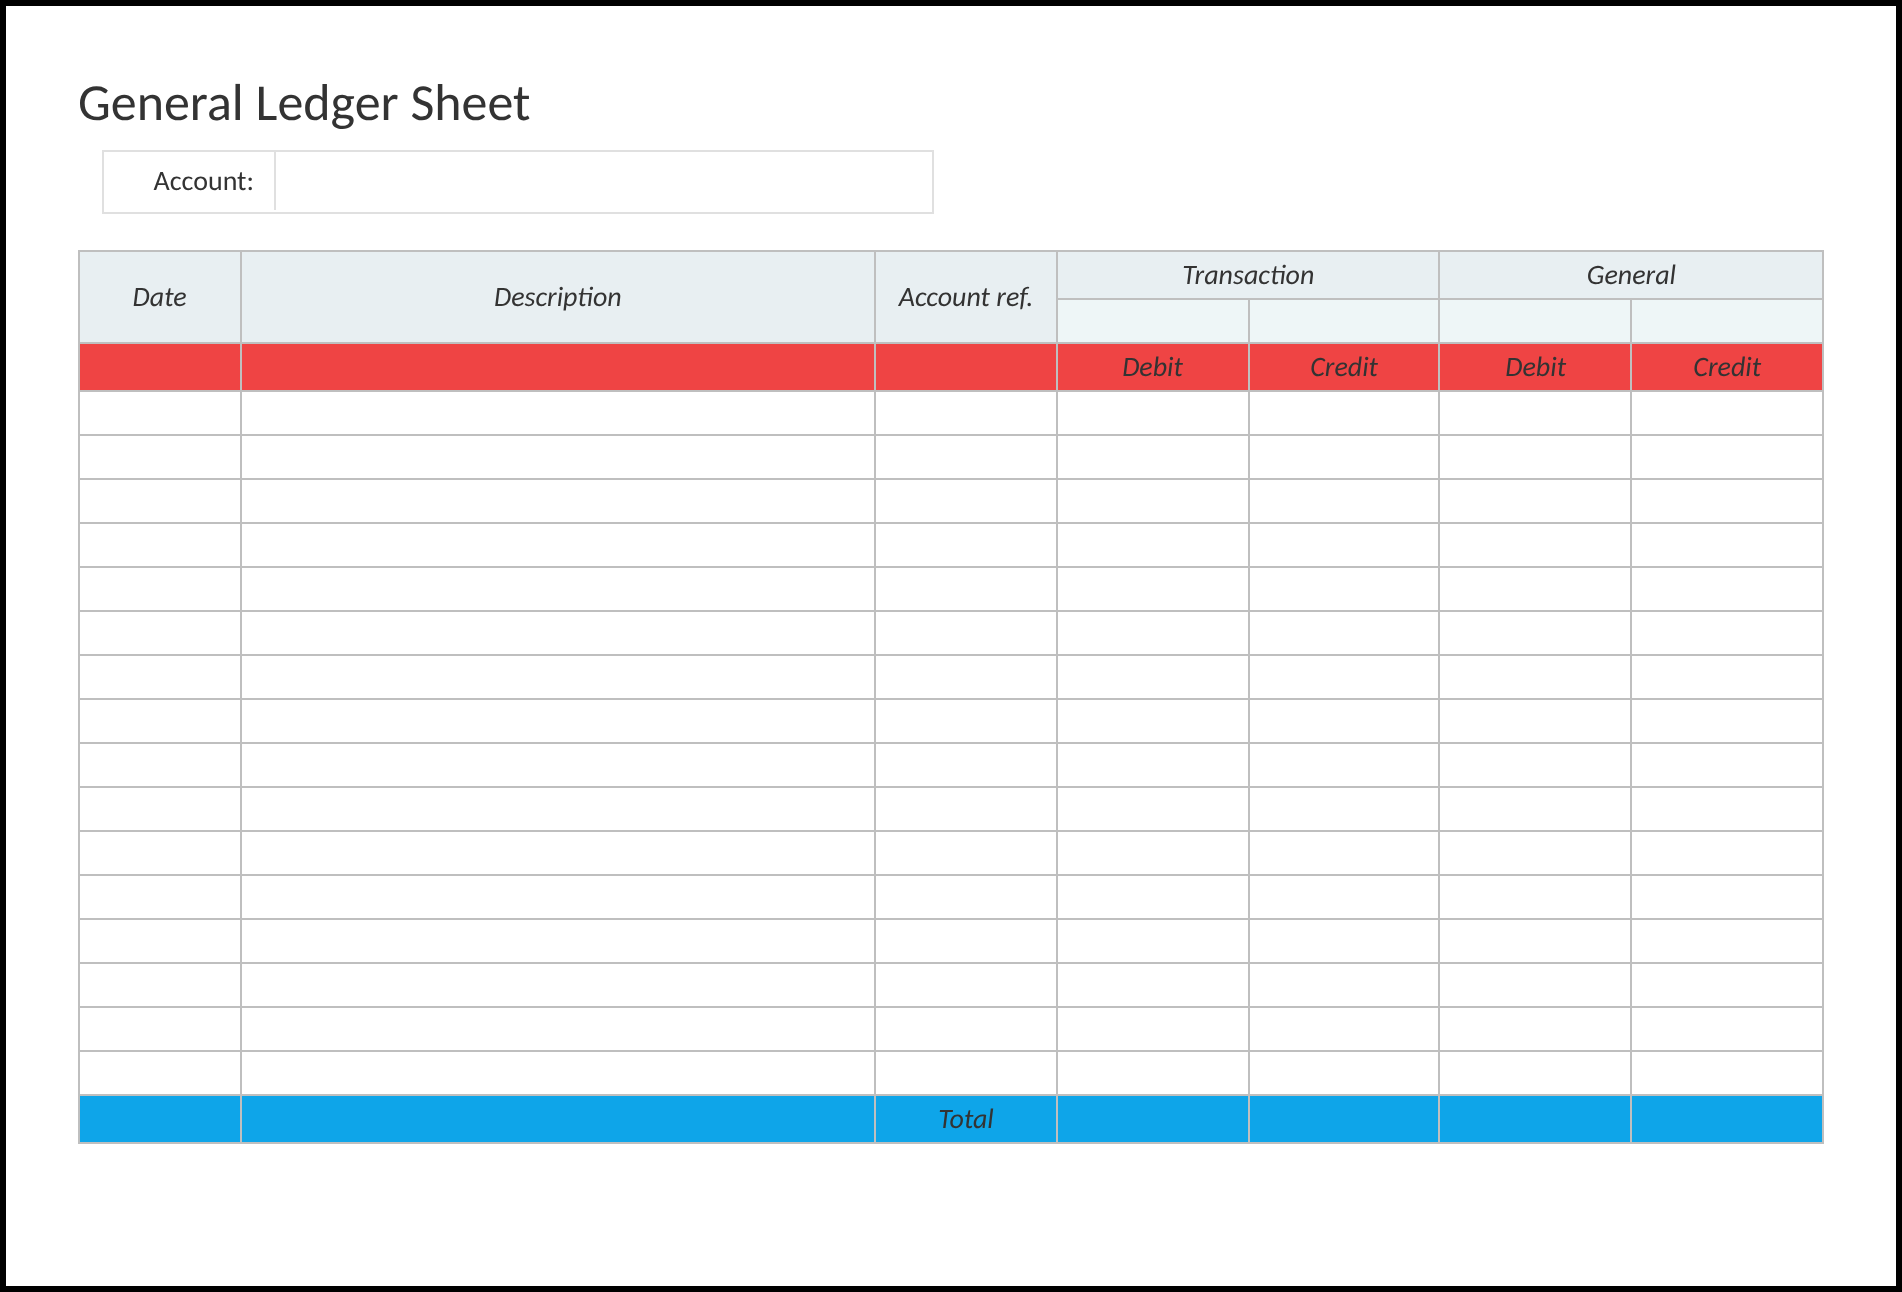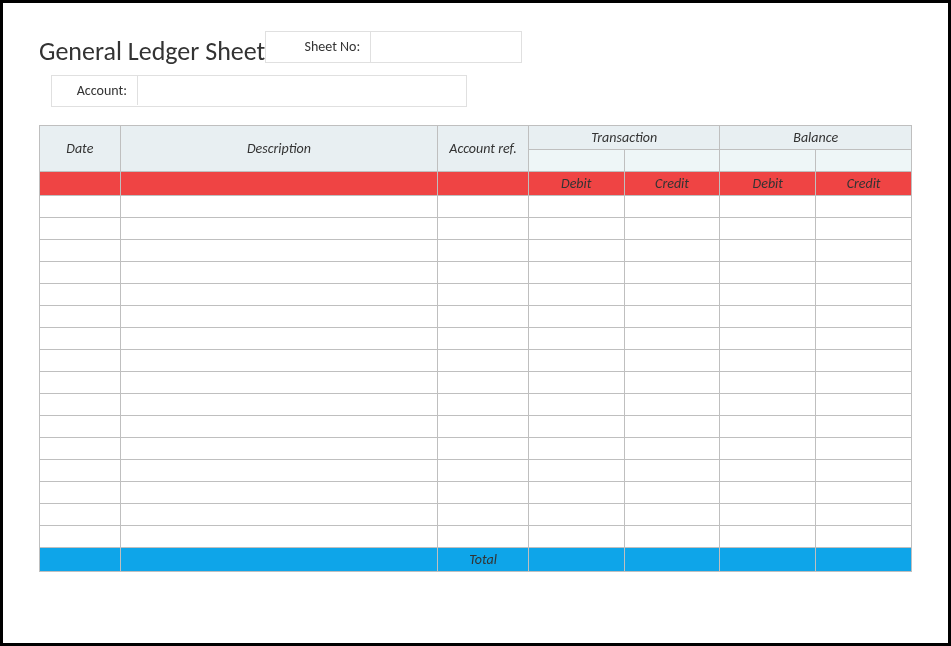--- a/index.html
+++ b/index.html
@@ -118,24 +118,20 @@
   </style>
 </head>
 <body>
 
 <div class="page">
   <div class="header">
     <div>
       <h1 class="title">General Ledger Sheet</h1>
     </div>
     <div class="header-right-group">
-      <div class="field-row">
-        <div class="field-label">Sheet No:</div>
-        <div class="field-value"></div>
-      </div>
     </div>
   </div>
 
   <div class="account-row">
     <div class="account-label">Account:</div>
     <div class="account-value"></div>
   </div>
 
   <table class="ledger">
     <colgroup>
@@ -146,21 +142,21 @@
       <col class="col-credit">
       <col class="col-debit">
       <col class="col-credit">
     </colgroup>
     <thead>
       <tr>
         <th rowspan="2">Date</th>
         <th rowspan="2">Description</th>
         <th rowspan="2">Account ref.</th>
         <th colspan="2">Transaction</th>
-        <th colspan="2">Balance</th>
+        <th colspan="2">General</th>
       </tr>
       <tr class="spacer-row">
         <td></td>
         <td></td>
         <td></td>
         <td></td>
       </tr>
 
     </thead>
     <tbody>

